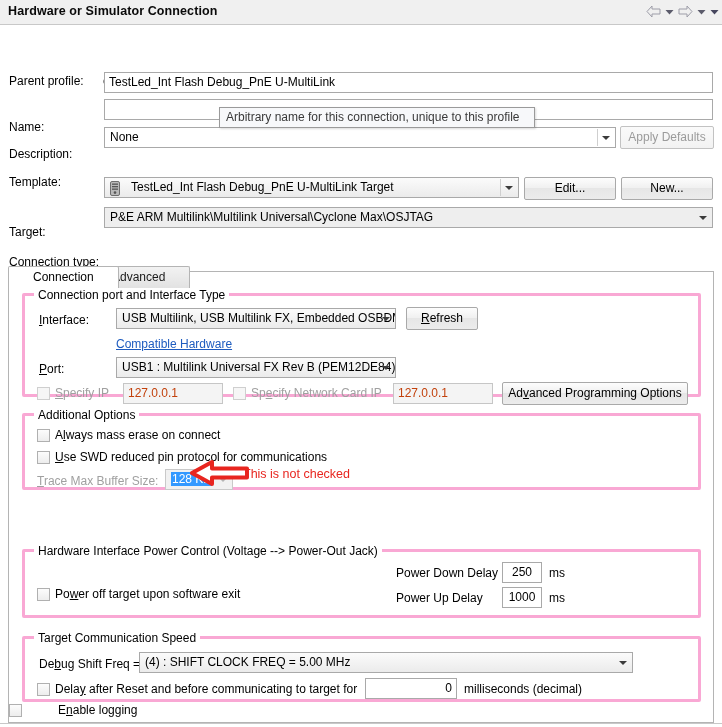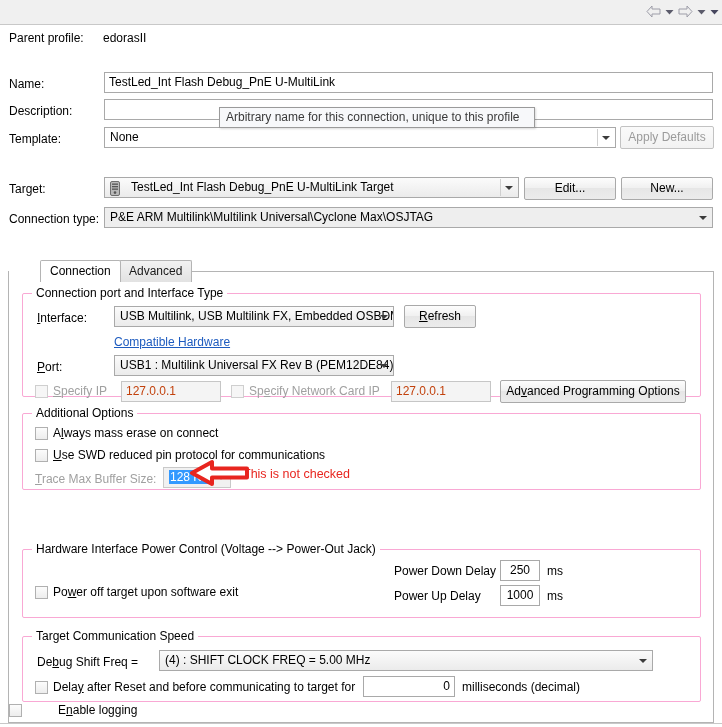--- a/index.html
+++ b/index.html
@@ -24,21 +24,21 @@
     font-size:12.5px; font-weight:bold; color:#0a0a0a;
     letter-spacing:0.1px;
   }
   .navicons { position:absolute; right:2px; top:3px; display:flex; align-items:center; gap:1px; }
   .navbtn { width:18px; height:17px; display:flex; align-items:center; justify-content:center; }
   .navcaret { width:12px; height:17px; display:flex; align-items:center; justify-content:center; }
 
   
   .body { position:absolute; left:0; top:25px; width:722px; height:702px; background:#ffffff; }
 
-  .row { position:absolute; }
+  .row { position:absolute;margin-top:43px; }
   .lbl { font-size:12px; color:#000; white-space:nowrap; }
   .lbl.dis { color:#a0a0a0; }
   u.mn { text-decoration:underline; }
 
   
   .txt {
     box-sizing:border-box;
     border:1px solid #a9a9a9;
     background:#ffffff;
     height:21px; line-height:19px;
@@ -112,58 +112,58 @@
     background:#f7f8fa;
     height:21px; line-height:19px;
     font-size:12px; color:#3a3a3a;
     padding:0 6px; white-space:nowrap;
     box-shadow:1px 1px 2px rgba(0,0,0,0.15);
   }
 
   
   .tabstrip { position:absolute; left:8px; top:225px; width:706px; height:22px; }
   .tab {
-    position:absolute; top:10px; height:22px; line-height:21px;
-    box-sizing:border-box; font-size:12px; padding:0 9px;
+    position:absolute; top:16px; height:22px; line-height:21px;
+    box-sizing:border-box; font-size:12px; padding:0 24px;
     border:1px solid #b4b4b4; border-bottom:none;
     border-radius:2px 2px 0 0;
-    margin-left:32px;
   }
   .tab.active { background:#ffffff; color:#000; z-index:3; border-color:#b4b4b4; }
   .tab.inactive { background:linear-gradient(to bottom,#f2f2f2 0%,#e2e2e2 100%); color:#1a1a1a; z-index:2; }
 
   .tabpanel {
     position:absolute; left:8px; top:246px; width:706px; height:452px;
     box-sizing:border-box;
     border:1px solid #b4b4b4;
     background:#ffffff;
   }
   .tabpanel .tabmask { position:absolute; left:0; top:-1px; width:79px; height:1px; background:#ffffff; }
 
   
-  .grp { position:absolute; box-sizing:border-box; border:1px solid #f9a8d4; border-radius:2px; }
+  .grp { position:absolute; box-sizing:border-box; border:3px solid #f9a8d4; border-radius:2px; }
   .grp > .cap {
     position:absolute; left:9px; top:-8px;
     background:#ffffff; padding:0 4px; font-size:12px; color:#000; white-space:nowrap;
   }
 
   
   .annot-text {
     position:absolute; color:#e8251f; font-size:12.5px; white-space:nowrap;
   }
   .annot-arrow { position:absolute; }
 
   .footer-line { position:absolute; left:0; top:723px; width:722px; height:1px; background:#c8c8c8; }
 </style>
 </head>
 <body>
 
 <div class="page">
 
   <div class="titlebar">
+    <div class="title">Hardware or Simulator Connection</div>
     <div class="navicons">
       <div class="navbtn">
         <svg width="15" height="13" viewBox="0 0 15 13">
             <polygon points="6,1 6,4 14,4 14,9 6,9 6,12 1,6.5" fill="#efefef" stroke="#9d9da8" stroke-width="1" stroke-linejoin="round"></polygon>
           </svg>
       </div>
       <div class="navcaret">
         <svg width="9" height="6" viewBox="0 0 9 6">
             <polygon points="0.5,1 8.5,1 4.5,5.5" fill="#5b5b6b"></polygon>
           </svg>
@@ -343,21 +343,21 @@
           <span class="lbl">ms</span>
         </div>
       </div>
 
       <div class="grp" style="left:13px; top:364px; width:679px; height:66px;">
         <span class="cap">Target Communication Speed</span>
 
         <div style="position:absolute; left:14px; top:18px;">
           <span class="lbl">De<u class="mn">b</u>ug Shift Freq =</span>
         </div>
-        <div class="combo shade" style="position:absolute; left:136px; top:13px; width:494px;">
+        <div class="combo shade" style="position:absolute; left:114px; top:13px; width:494px;">
           <span>(4) : SHIFT CLOCK FREQ = 5.00 MHz</span>
           <span class="arw"></span>
         </div>
 
         <div class="cbrow" style="position:absolute; left:12px; top:43px;">
           <span class="cb"></span>
           <span class="lbl">Dela<u class="mn">y</u> after Reset and before communicating to target for</span>
         </div>
         <div class="txt num" style="position:absolute; left:340px; top:39px; width:92px;">0</div>
         <div style="position:absolute; left:439px; top:43px;">

